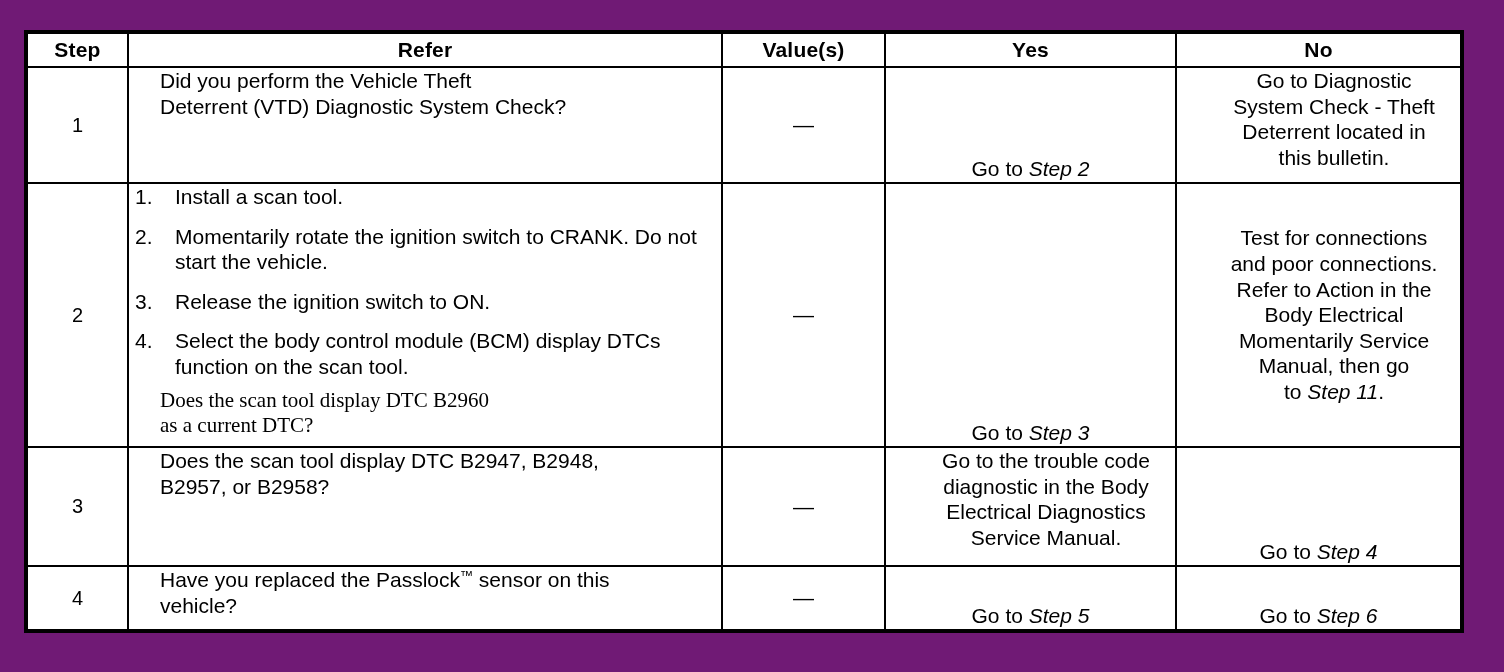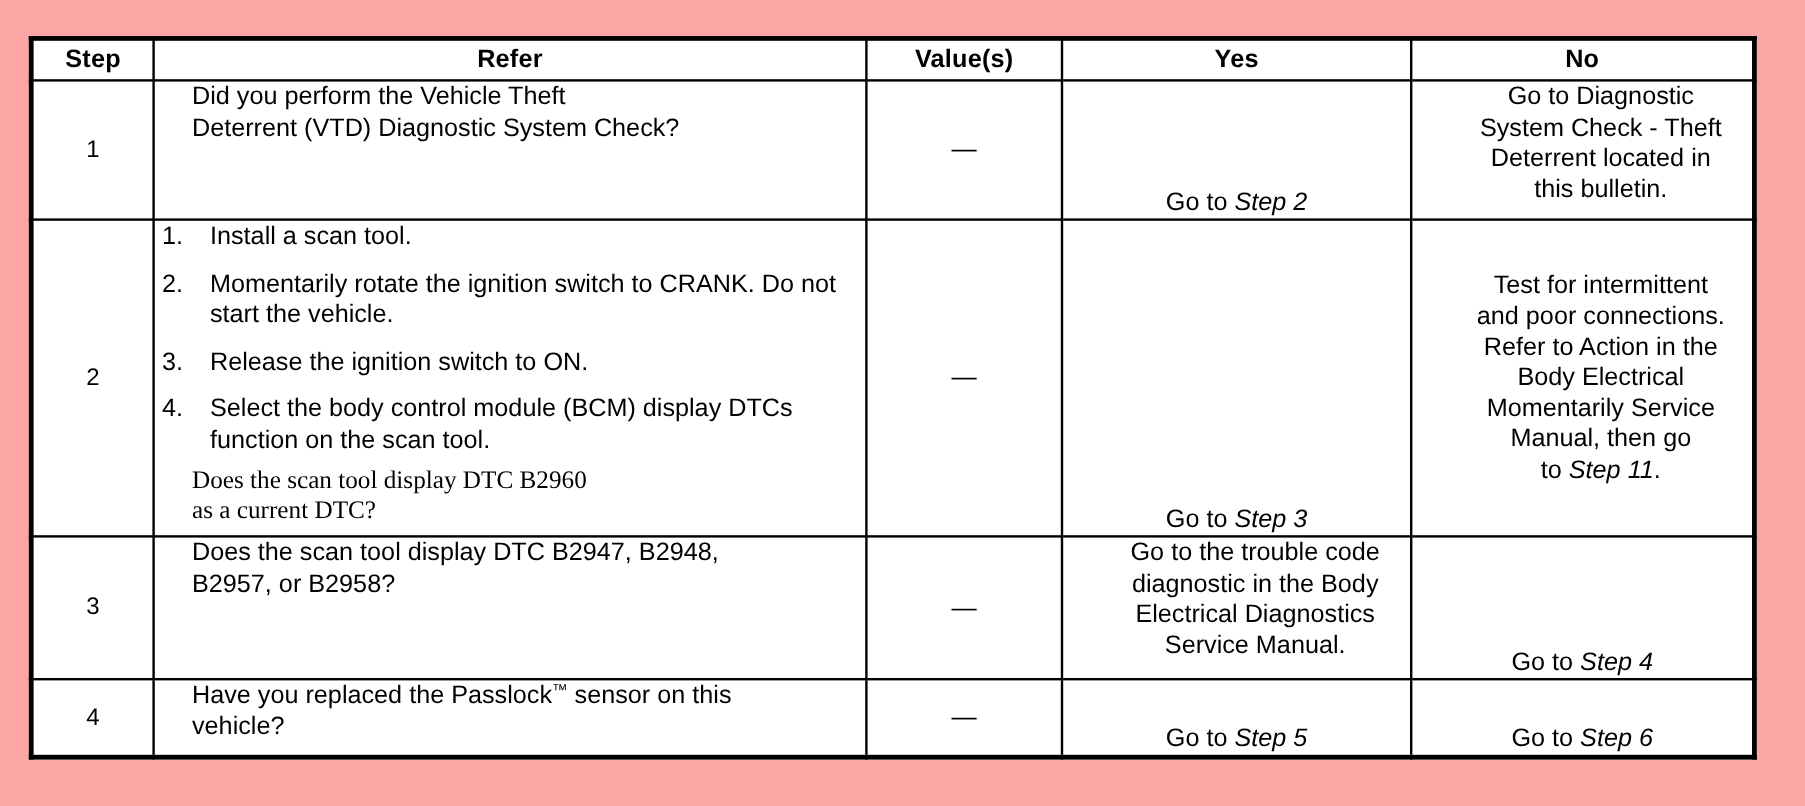--- a/index.html
+++ b/index.html
@@ -13,21 +13,21 @@
     height: 672px;
     font-family: "Liberation Sans", sans-serif;
     color: #000000;
     overflow: hidden;
   }
 
   .page {
     position: relative;
     width: 1504px;
     height: 672px;
-    background: #fca5a5;
+    background: #701a75;
   }
 
   
   .diag-table {
     position: absolute;
     left: 24px;
     top: 30px;
     width: 1436px;
     border-collapse: collapse;
     table-layout: fixed;
@@ -221,21 +221,21 @@
             <span class="action-line">as a current DTC?</span>
           </div>
         </td>
         <td class="value-cell">
           <span class="dash">—</span>
         </td>
         <td class="yes-cell va-bottom">
           <span>Go to </span><em>Step 3</em><span></span>
         </td>
         <td class="no-cell va-mid">
-          <span class="action-line">Test for intermittent</span>
+          <span class="action-line">Test for connections</span>
           <span class="action-line">and poor connections.</span>
           <span class="action-line">Refer to Action in the</span>
           <span class="action-line">Body Electrical</span>
           <span class="action-line">Momentarily Service</span>
           <span class="action-line">Manual, then go</span>
           <span class="action-line"><span>to </span><em>Step 11</em><span>.</span></span>
         </td>
       </tr>
 
       <tr class="row-3">

